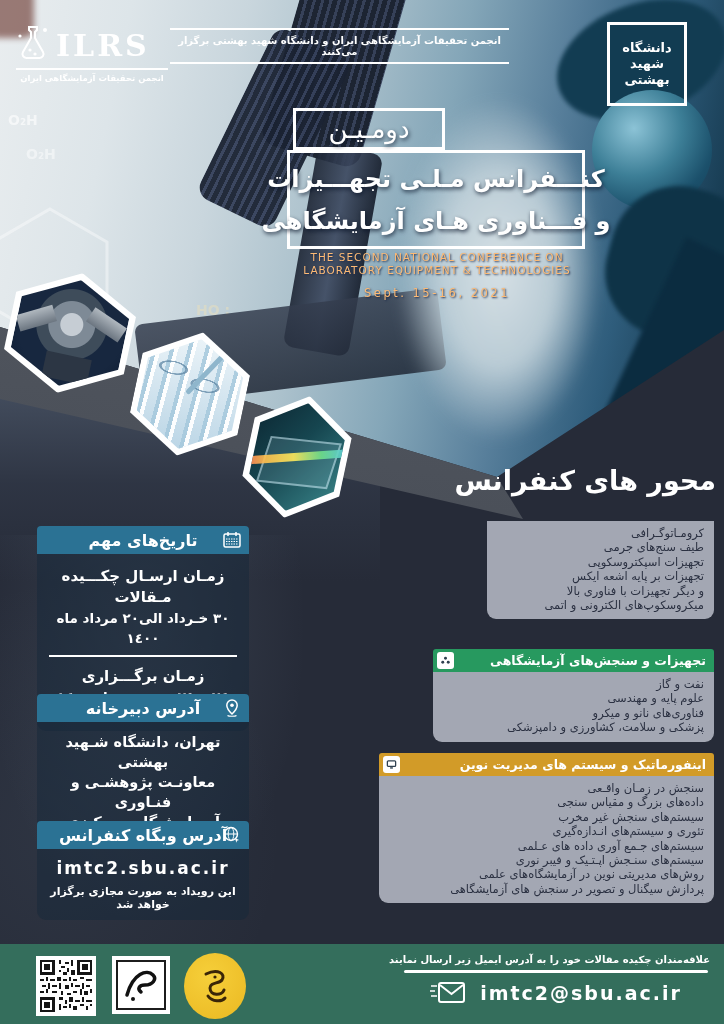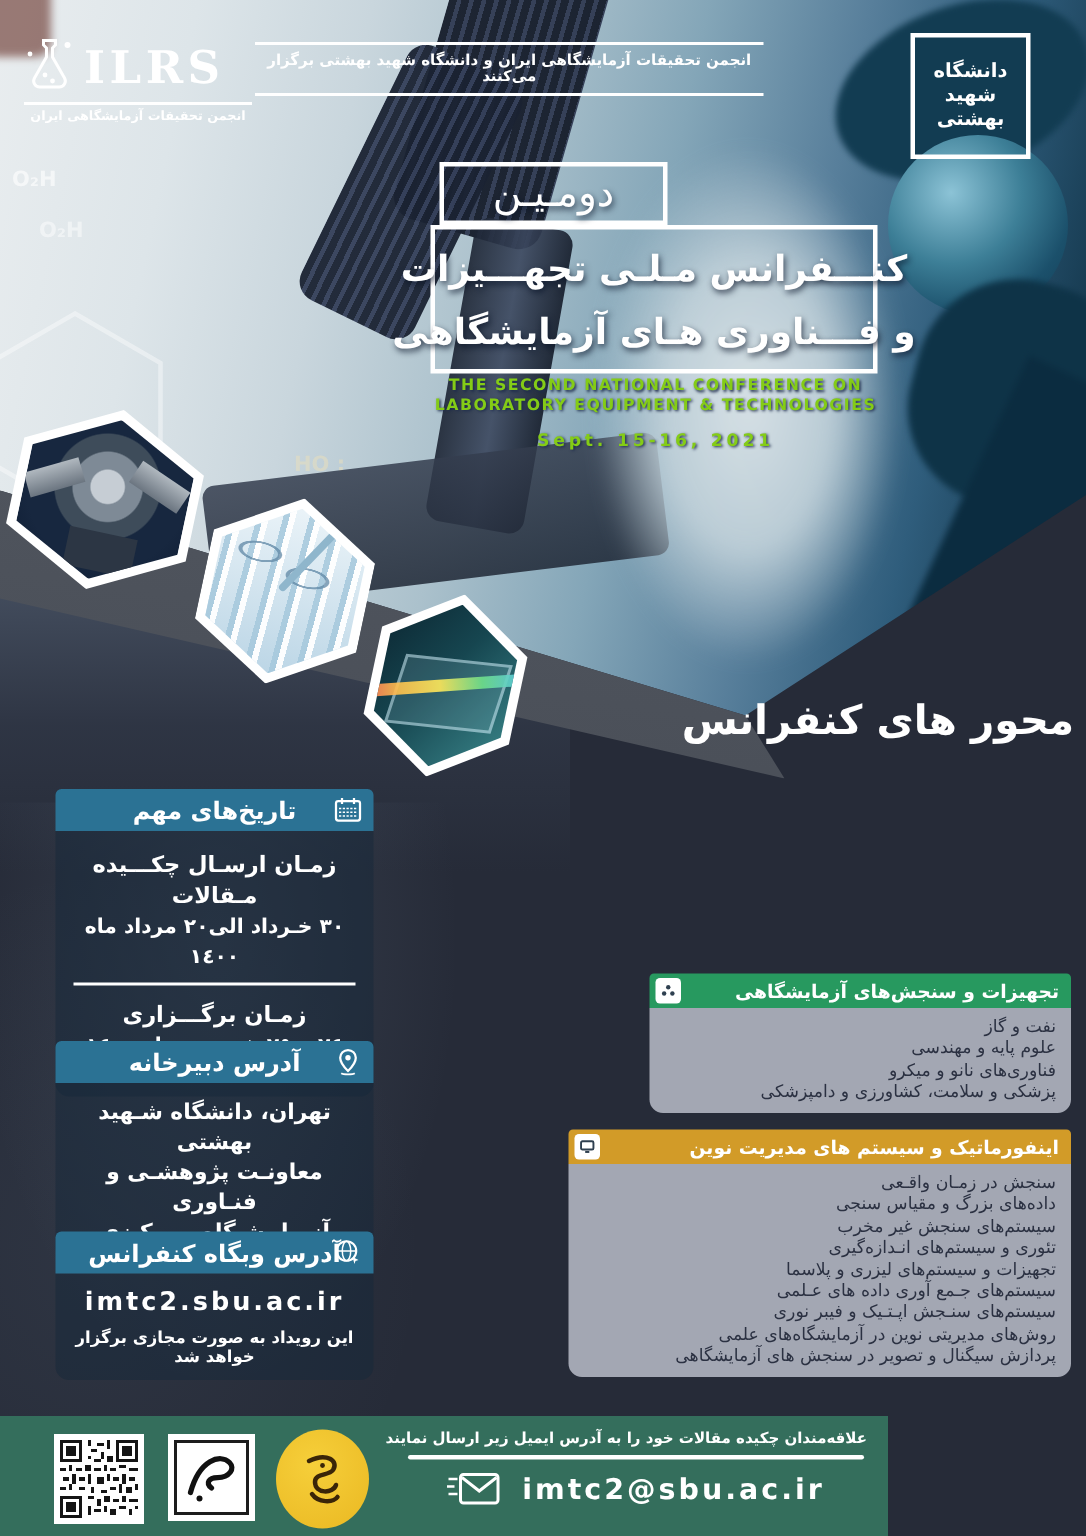--- a/index.html
+++ b/index.html
@@ -76,21 +76,21 @@
   .sbu-logo{left:607px;top:22px;width:80px;height:84px;border:3px solid #fff;box-sizing:border-box;
     display:flex;align-items:center;justify-content:center;text-align:center;color:#fff;
     font-size:13px;font-weight:bold;line-height:16px;direction:rtl;padding:2px;}
   .title-badge{left:293px;top:108px;width:152px;height:42px;border:3px solid #fff;box-sizing:border-box;
     display:flex;align-items:center;justify-content:center;color:#fff;font-size:26px;font-weight:normal;
     direction:rtl;text-shadow:1px 2px 4px rgba(10,20,40,.75);}
   .title-box{left:287px;top:150px;width:298px;height:99px;border:3px solid #fff;box-sizing:border-box;
     display:flex;flex-direction:column;align-items:center;justify-content:center;color:#fff;direction:rtl;
     font-weight:bold;text-shadow:1px 2px 4px rgba(10,20,40,.75);}
   .title-line{font-size:24px;line-height:42px;white-space:nowrap;}
-  .en-block{left:252px;top:251px;width:370px;text-align:center;color:#84cc16;font-weight:bold;
+  .en-block{left:252px;top:251px;width:370px;text-align:center;color:#fdba74;font-weight:normal;
     text-shadow:1px 1px 2px #1d2b4c;}
   .en-line{font-size:10.5px;letter-spacing:1px;line-height:13px;}
   .en-date{font-size:11.5px;letter-spacing:2.5px;margin-top:9px;}
 
   
   .topics-heading{right:8px;top:465px;color:#fff;font-size:27px;font-weight:bold;direction:rtl;}
   .topic-box{right:10px;}
   .tb1{top:521px;width:227px;}
   .tb2{top:649px;width:281px;}
   .tb3{top:753px;width:335px;}
@@ -113,21 +113,21 @@
   .date-label{font-size:15px;font-weight:bold;line-height:21px;}
   .date-value{font-size:13.5px;font-weight:bold;line-height:20px;}
   .divider{height:2px;background:#fff;width:188px;margin:7px auto 9px;}
   .sb2 .side-body{padding:10px 4px 9px;}
   .addr-line{font-size:14.5px;font-weight:bold;line-height:20px;}
   .sb3 .side-body{padding:9px 4px 9px;}
   .site-url{font-size:17px;font-weight:bold;letter-spacing:2px;direction:ltr;}
   .site-note{font-size:11px;font-weight:bold;margin-top:7px;}
 
   
-  .footer{left:0;top:944px;width:592px;height:80px;background:#346e5c;z-index:6;}
+  .footer{left:0;top:944px;width:724px;height:80px;background:#346e5c;z-index:6;}
   .qr{position:absolute;left:36px;top:12px;width:60px;height:60px;background:#fff;padding:4px;box-sizing:border-box;}
   .cal-logo{position:absolute;left:112px;top:12px;width:58px;height:58px;background:#fff;}
   .cal-inner{position:absolute;inset:4px;border:2px solid #1c1c1c;display:flex;align-items:center;justify-content:center;}
   .seal-logo{position:absolute;left:184px;top:9px;width:62px;height:66px;border-radius:50%;
     background:radial-gradient(circle at 40% 35%,#f6cf3a,#eab822);display:flex;align-items:center;justify-content:center;}
   .footer-right{position:absolute;right:14px;top:10px;width:308px;text-align:center;color:#fff;}
   .cta{font-size:10px;font-weight:bold;direction:rtl;white-space:nowrap;}
   .cta-line{height:3px;background:#fff;border-radius:2px;margin:5px 2px 8px;}
   .email-row{display:flex;align-items:center;justify-content:center;gap:14px;}
   .email{font-size:19px;font-weight:bold;letter-spacing:2px;}
@@ -206,20 +206,28 @@
   </div>
   <div class="abs z5 en-block">
     <div class="en-line">THE SECOND NATIONAL  CONFERENCE ON</div>
     <div class="en-line">LABORATORY EQUIPMENT  &amp; TECHNOLOGIES</div>
     <div class="en-date">Sept. 15-16, 2021</div>
   </div>
 
   <div class="abs z5 topics-heading">محور های کنفرانس</div>
 
   <div class="abs z5 topic-box tb1">
+    <div class="topic-list">
+      <div>کرومـاتوگـرافی</div>
+      <div>طیف سنج‌های جرمی</div>
+      <div>تجهیزات اسپکتروسکوپی</div>
+      <div>تجهیزات بر پایه اشعه ایکس</div>
+      <div>و دیگر تجهیزات با فناوری بالا</div>
+      <div>میکروسکوپ‌های الکترونی و اتمی</div>
+    </div>
   </div>
 
   <div class="abs z5 topic-box tb2">
     <div class="topic-header c-green">
       <span>تجهیزات و سنجش‌های آزمایشگاهی</span>
       <span class="topic-icon">
         <svg width="11" height="11" viewBox="0 0 12 12">
             <circle cx="3" cy="8" r="1.6" fill="#2f4050"></circle>
             <circle cx="9" cy="8" r="1.6" fill="#2f4050"></circle>
             <circle cx="6" cy="3.5" r="1.6" fill="#2f4050"></circle>
@@ -242,21 +250,20 @@
             <rect x="1.5" y="2" width="9" height="6" rx="1" fill="none" stroke="#2f4050" stroke-width="1.4"></rect>
             <rect x="4.5" y="9" width="3" height="1.5" fill="#2f4050"></rect>
           </svg>
       </span>
     </div>
     <div class="topic-list">
       <div>سنجش در زمـان واقـعی</div>
       <div>داده‌های بزرگ و مقیاس سنجی</div>
       <div>سیستم‌های سنجش غیر مخرب</div>
       <div>تئوری و سیستم‌های انـدازه‌گیری</div>
-      <div>تجهیزات و سیستم‌های لیزری و پلاسما</div>
       <div>سیستم‌های جـمع آوری داده های عـلمی</div>
       <div>سیستم‌های سنـجش اپـتـیک و فیبر نوری</div>
       <div>روش‌های مدیریتی نوین در آزمایشگاه‌های علمی</div>
       <div>پردازش سیگنال و تصویر در سنجش های آزمایشگاهی</div>
     </div>
   </div>
 
   <div class="abs z5 side-box sb1">
     <div class="side-header">
       <span>تاریخ‌های مهم</span>

